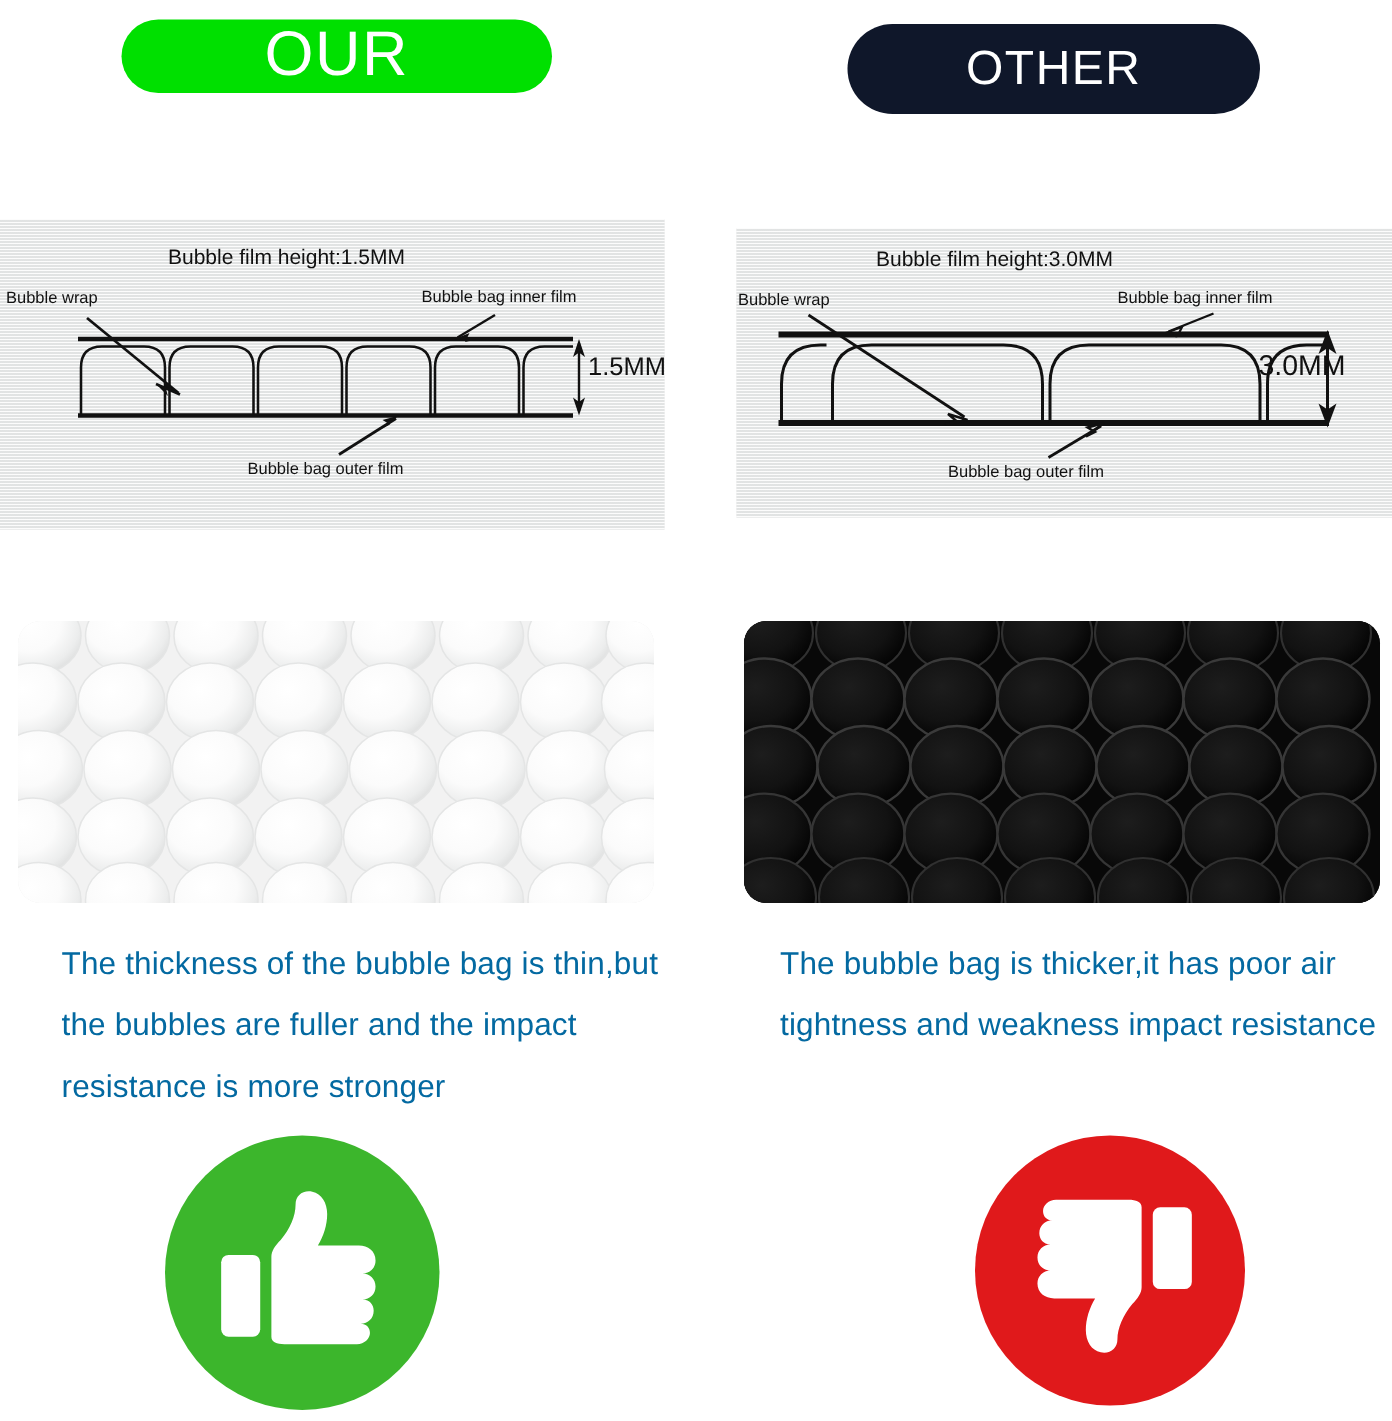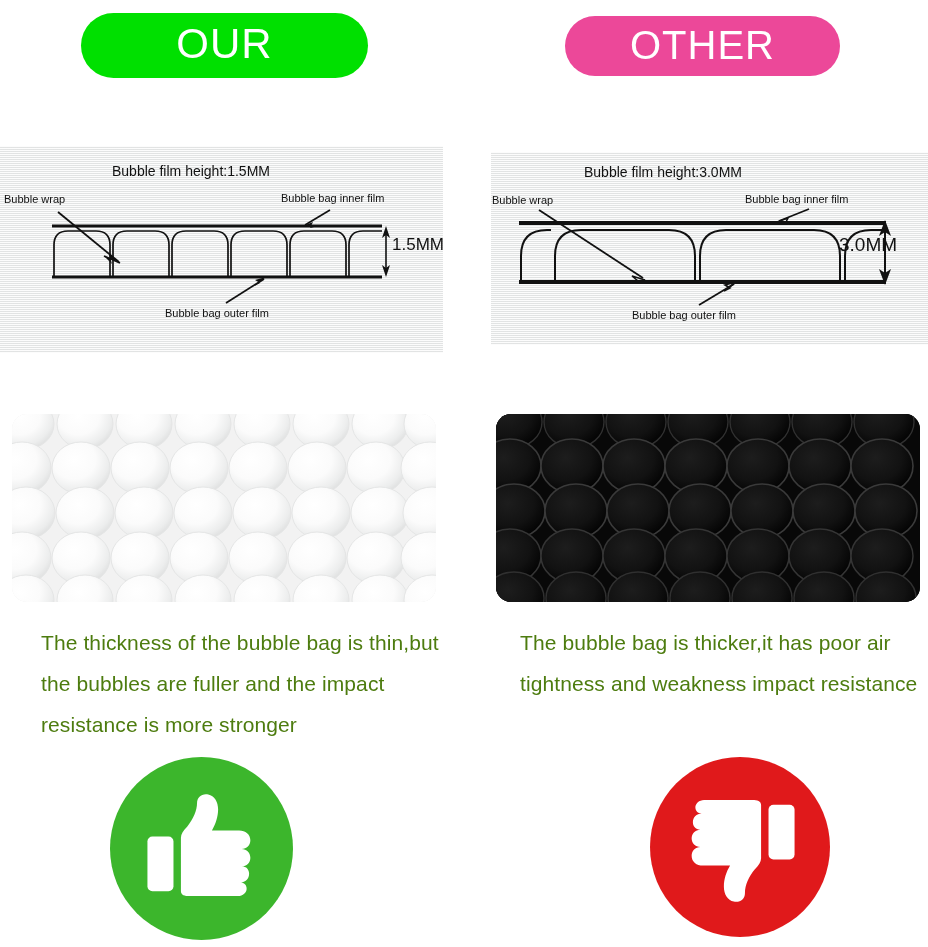--- a/index.html
+++ b/index.html
@@ -33,31 +33,31 @@
     letter-spacing: 1px;
     font-weight: 400;
     line-height: 1;
     padding-bottom: 3px;
     box-sizing: border-box;
   }
   .badge-our {
     left: 81px;
     top: 13px;
     width: 287px;
-    height: 65px;
+    height: 49px;
     background: #00e000;
   }
   .badge-other {
     left: 565px;
     top: 16px;
     width: 275px;
     height: 60px;
-    background: #ec4899;
+    background: #0f172a;
     border-radius: 30px;
-    font-size: 40px;
+    font-size: 32px;
   }
 
   
   .diagram-panel {
     position: absolute;
     background:
       repeating-linear-gradient(
         to bottom,
         rgba(255,255,255,0.85) 0px,
         rgba(255,255,255,0.85) 1px,
@@ -130,21 +130,21 @@
     top: 414px;
     width: 424px;
     height: 188px;
     background: #0a0a0a;
   }
   .photo svg { display: block; width: 100%; height: 100%; }
 
   
   .caption {
     position: absolute;
-    color: #4d7c0f;
+    color: #0369a1;
     font-size: 21px;
     line-height: 41px;
     letter-spacing: 0.1px;
   }
   .caption-left {
     left: 41px;
     top: 622px;
     width: 412px;
   }
   .caption-right {

